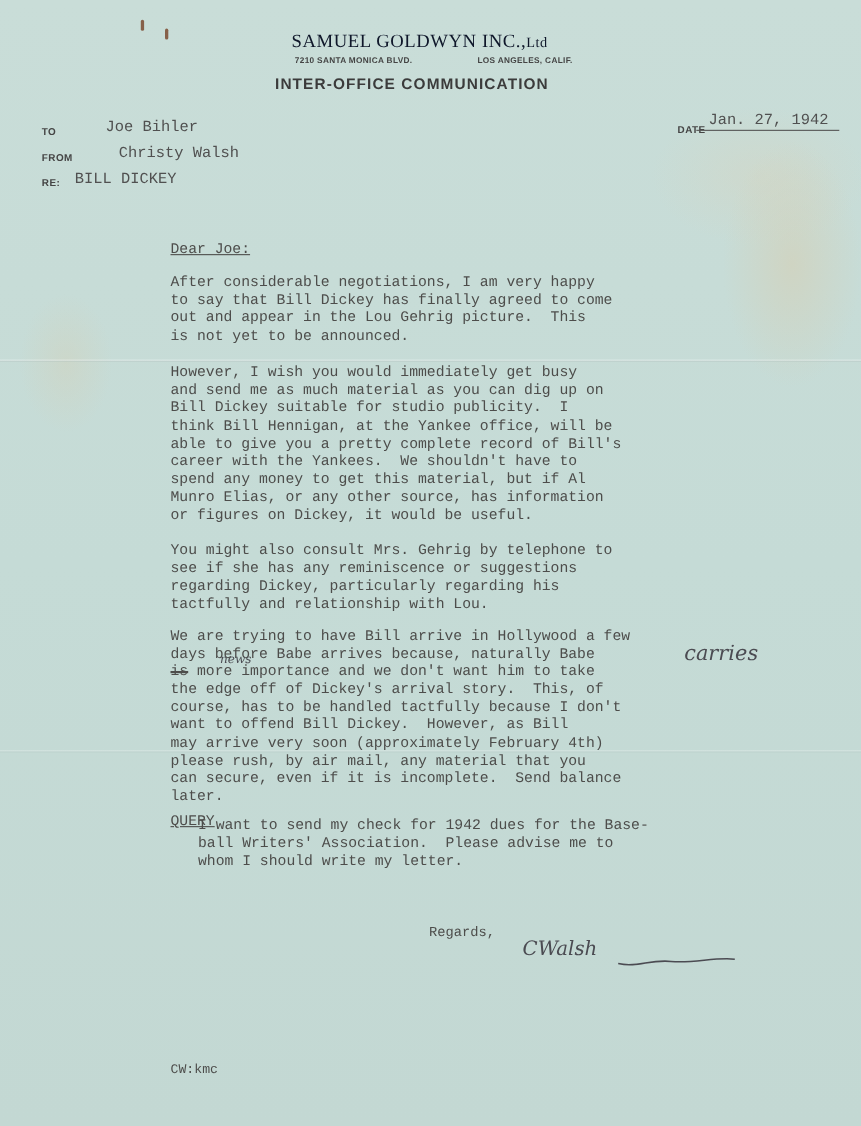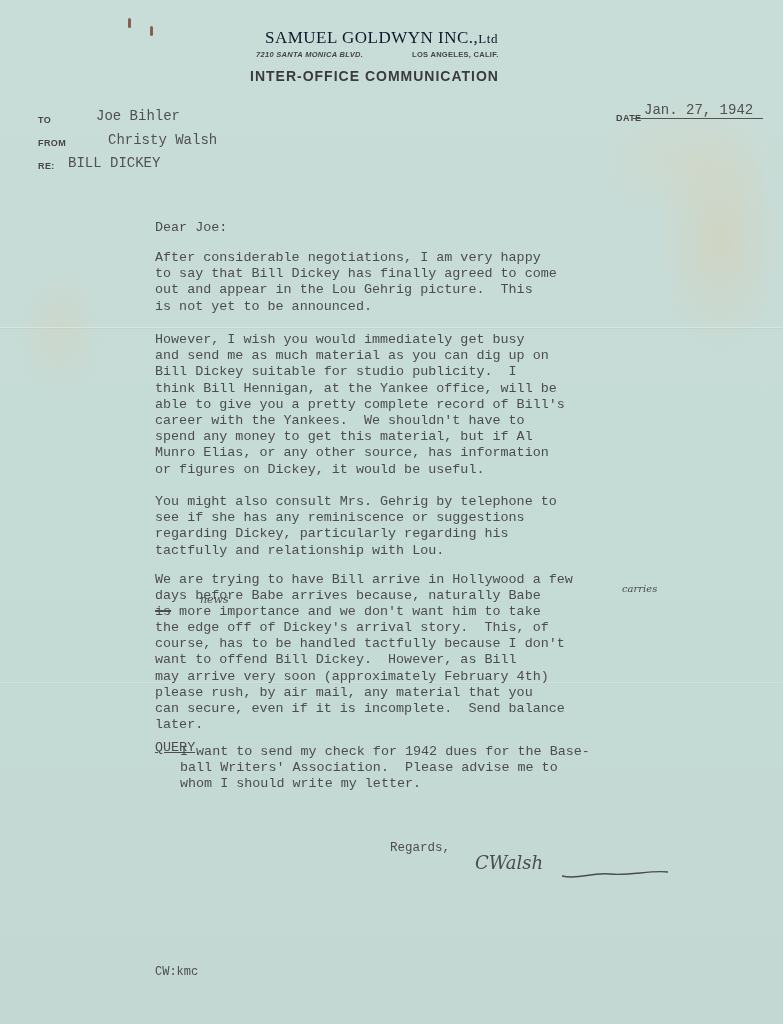--- a/index.html
+++ b/index.html
@@ -21,22 +21,22 @@
   .fold {
     position: absolute; left: 0; width: 783px; height: 2px;
     background: linear-gradient(180deg, rgba(255,255,255,0.55), rgba(150,170,165,0.35));
   }
   .fold.f1 { top: 327px; }
   .fold.f2 { top: 682px; opacity: .6; }
   .staple { position: absolute; width: 3px; height: 10px; background: #7a4a30; border-radius: 2px; opacity: .85; }
   .company { top: 28px; left: 265px; width: auto; text-align: left; font-size: 17px; letter-spacing: 0.5px; position:absolute; font-family: "Liberation Serif", serif; color:#0f172a; }
   .company .ltd { font-size: 13px; }
   .addr { position: absolute; top: 50px; font-family: "Liberation Sans", sans-serif; font-weight: bold; font-size: 7.5px; letter-spacing: .3px; color: #444; }
-  .addr.left { left: 256px; font-style: italic; }
-  .addr.right { left: 412px; }
+  .addr.left { left: 268px; }
+  .addr.right { left: 434px; }
   .ioc { position: absolute; top: 68px; left: 250px; font-family: "Liberation Sans", sans-serif; font-size: 14px; letter-spacing: 1px; color: #3b3b3b; font-weight: bold; }
 
   .label { position: absolute; font-family: "Liberation Sans", sans-serif; font-weight: bold; font-size: 9px; color: #454545; letter-spacing: .4px; }
   .typed { position: absolute; font-size: 14px; color: #505050; white-space: pre; }
   .date-line { position: absolute; left: 633px; top: 118px; width: 130px; height: 1px; background: #555; }
 
   .body-block { position: absolute; left: 155px; width: 520px; font-size: 13.4px; line-height: 16.2px; color: #4d4d4b; white-space: pre; }
   .underline { text-decoration: underline; }
   .strike { text-decoration: line-through; text-decoration-thickness: 2px; }
   .hand { font-family: "DejaVu Serif", serif; font-style: italic; color: #4b4b52; position: absolute; }
@@ -59,21 +59,21 @@
 <div class="typed" style="left:96px;top:108px;">Joe Bihler</div>
 <div class="label" style="left:38px;top:138px;">FROM</div>
 <div class="typed" style="left:108px;top:132px;">Christy Walsh</div>
 <div class="label" style="left:38px;top:161px;">RE:</div>
 <div class="typed" style="left:68px;top:155px;">BILL DICKEY</div>
 
 <div class="label" style="left:603px;top:113px;margin-left:13px;">DATE</div>
 <div class="date-line"></div>
 <div class="typed" style="left:644px;top:102px;">Jan. 27, 1942</div>
 
-<div class="body-block" style="top:220px;">Dear Joe:</div>
+<div class="body-block" style="top:220px;text-decoration:underline;">Dear Joe:</div>
 <div class="body-block" style="top:250px;">After considerable negotiations, I am very happy
 to say that Bill Dickey has finally agreed to come
 out and appear in the Lou Gehrig picture.  This
 is not yet to be announced.</div>
 <div class="body-block" style="top:332px;">However, I wish you would immediately get busy
 and send me as much material as you can dig up on
 Bill Dickey suitable for studio publicity.  I
 think Bill Hennigan, at the Yankee office, will be
 able to give you a pretty complete record of Bill's
 career with the Yankees.  We shouldn't have to
@@ -89,21 +89,21 @@
 <div class="body-block" style="top:588px;">days before Babe arrives because, naturally Babe</div>
 <div class="body-block" style="top:604px;"><span class="strike">is</span><span> more importance and we don't want him to take</span></div>
 <div class="body-block" style="top:620px;">the edge off of Dickey's arrival story.  This, of
 course, has to be handled tactfully because I don't
 want to offend Bill Dickey.  However, as Bill
 may arrive very soon (approximately February 4th)
 please rush, by air mail, any material that you
 can secure, even if it is incomplete.  Send balance
 later.</div>
 
-<div class="hand" style="left:622px;top:583px;font-size:10px;">carries</div>
+<div class="hand" style="left:622px;top:583px;font-size:19px;">carries</div>
 <div class="hand" style="left:200px;top:593px;font-size:11px;text-align:right;">news</div>
 
 <div class="body-block underline" style="top:740px;">QUERY</div>
 <div class="body-block" style="top:744px;margin-left:25px;">I want to send my check for 1942 dues for the Base-
 ball Writers' Association.  Please advise me to
 whom I should write my letter.</div>
 
 <div class="body-block" style="left:390px;top:840px;font-size:12.5px;">Regards,</div>
 <div class="hand" style="left:475px;top:852px;font-size:18px;">CWalsh</div>
 <svg style="position:absolute;left:560px;top:862px;" width="110" height="20">

